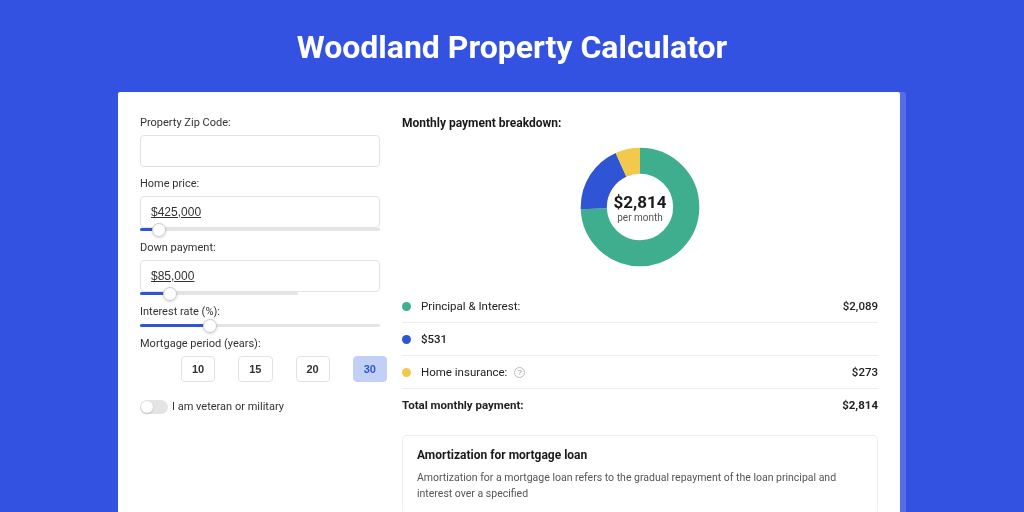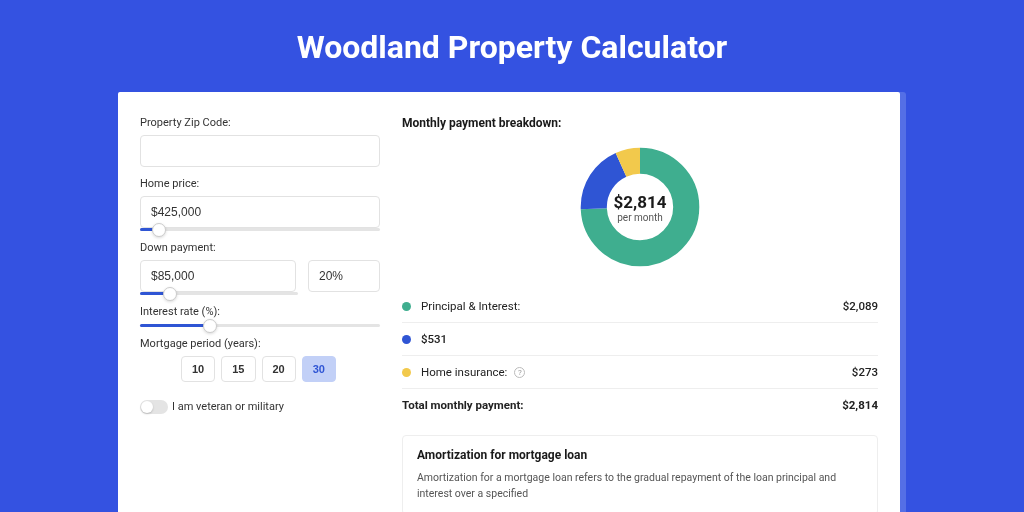--- a/index.html
+++ b/index.html
@@ -48,20 +48,21 @@
   }
   .text-input {
     width: 100%;
     height: 32px;
     border: 1px solid #e2e2e2;
     border-radius: 4px;
     padding: 0 10px;
     font-size: 12px;
     color: #333;
     background: #fff;
+    text-decoration: underline;
   }
   .field-group { margin-bottom: 10px; }
   .slider-track {
     height: 3px;
     background: #e4e4e4;
     border-radius: 2px;
     position: relative;
     margin-top: 0px;
   }
   .slider-fill {
@@ -76,21 +77,21 @@
     height: 14px;
     background: #fff;
     border: 1px solid #ccc;
     border-radius: 50%;
     transform: translate(-50%, -50%);
     box-shadow: 0 1px 3px rgba(0,0,0,0.15);
   }
   .dp-row { display: flex; gap: 12px; }
   .dp-row .amount-box { flex: 1; }
   .dp-row .pct-box { width: 72px; }
-  .period-row { display: flex; gap: 6px; padding-left: 41px; }
+  .period-row { display: flex; gap: 23px; padding-left: 41px; }
   .period-btn {
     border: 1px solid #e2e2e2;
     background: #fff;
     border-radius: 4px;
     font-size: 11px;
     font-weight: 600;
     color: #333;
     padding: 6px 10px;
     cursor: pointer;
   }
@@ -225,23 +226,20 @@
           <div class="slider-thumb" style="left:8%"></div>
         </div>
       </div>
 
       <div class="field-group">
         <label class="field-label">Down payment:</label>
         <div class="dp-row">
           <div class="amount-box">
             <input class="text-input" type="text" value="$85,000" style="">
           </div>
-          <div class="pct-box">
-            <input class="text-input" type="text" value="20%" style="">
-          </div>
         </div>
         <div class="slider-track" style="width:158px">
           <div class="slider-fill" style="width:19%"></div>
           <div class="slider-thumb" style="left:19%"></div>
         </div>
       </div>
 
       <div class="field-group">
         <label class="field-label">Interest rate (%):</label>
         <div class="slider-track">

